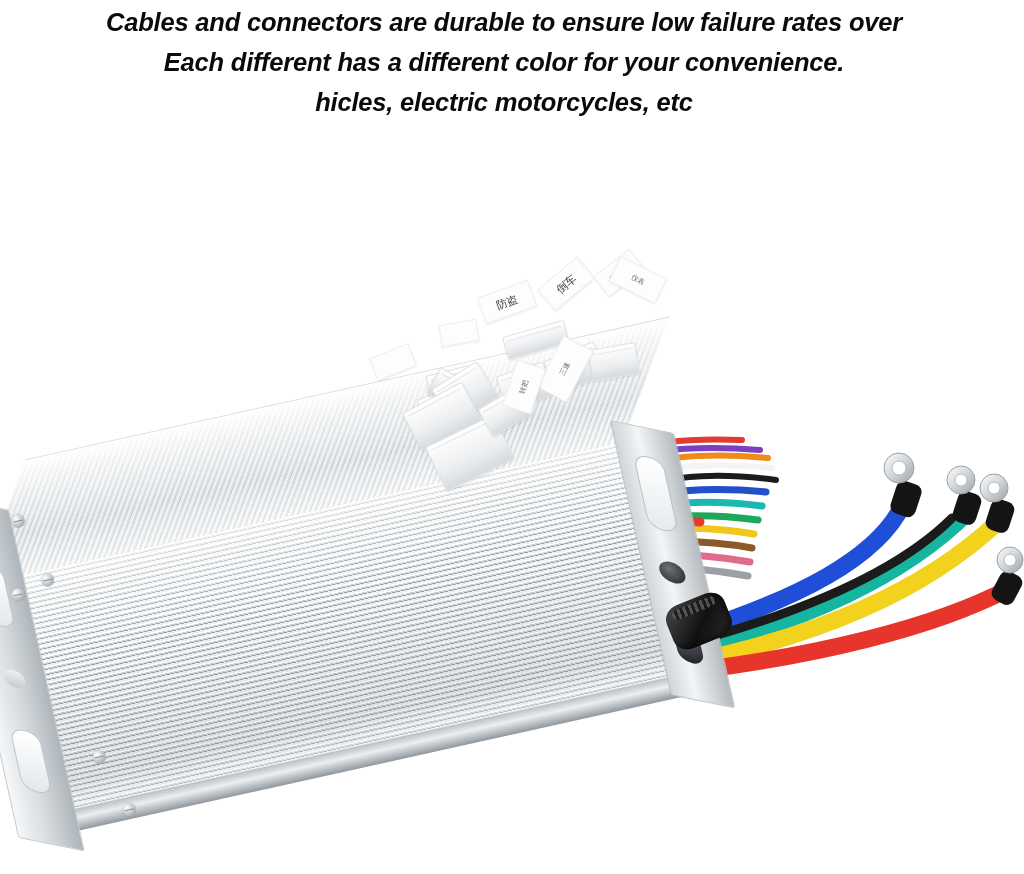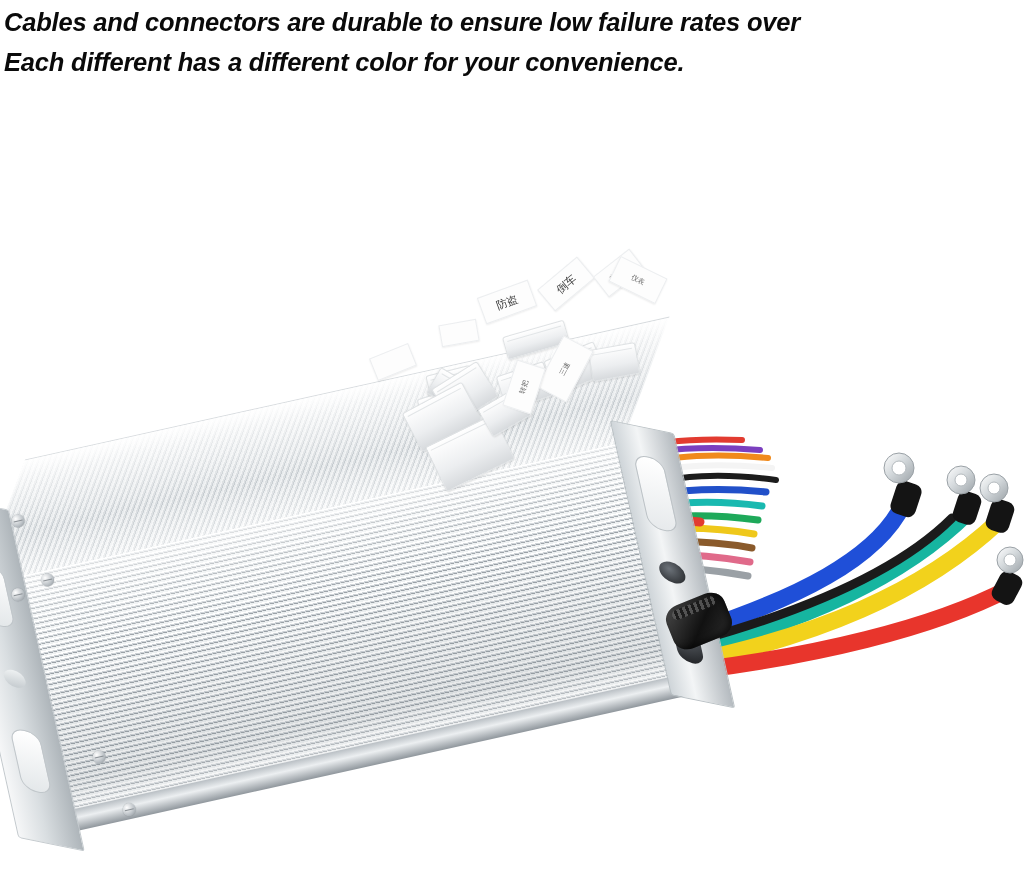--- a/index.html
+++ b/index.html
@@ -2,21 +2,21 @@
 <html><head>
 <meta charset="utf-8">
 <style>
   html,body{margin:0;padding:0;}
   body{
     width:1024px;height:874px;
     background:#ffffff;
     font-family:"Liberation Sans","DejaVu Sans",sans-serif;
     overflow:hidden;position:relative;
   }
-  .page{position:relative;width:1024px;height:762px;background:#fff;}
+  .page{position:relative;width:1024px;height:762px;background:#fff;text-align:center;}
 
   
   .desc{
     position:absolute;left:4px;top:2px;width:1000px;
     font-weight:bold;font-style:italic;
     font-size:25.5px;line-height:40px;
     color:#0a0a0a;letter-spacing:-0.2px;
     font-stretch:condensed;
   }
   .desc p{margin:0;}
@@ -155,20 +155,21 @@
   .tag.small{font-size:7px;color:#666;}
 </style>
 </head>
 <body>
 
 <div class="page">
 
   <div class="desc">
     <p>Cables and connectors are durable to ensure low failure rates over</p>
     <p>Each different has a different color for your convenience.</p>
+    <p>hicles, electric motorcycles, etc</p>
   </div>
 
   <div class="photo">
 
     <svg class="wires" viewBox="0 0 1024 674">
       <defs>
         <linearGradient id="metal" x1="0" y1="0" x2="1" y2="1">
           <stop offset="0%" stop-color="#ffffff"></stop>
           <stop offset="45%" stop-color="#d5dadd"></stop>
           <stop offset="100%" stop-color="#9aa1a6"></stop>

